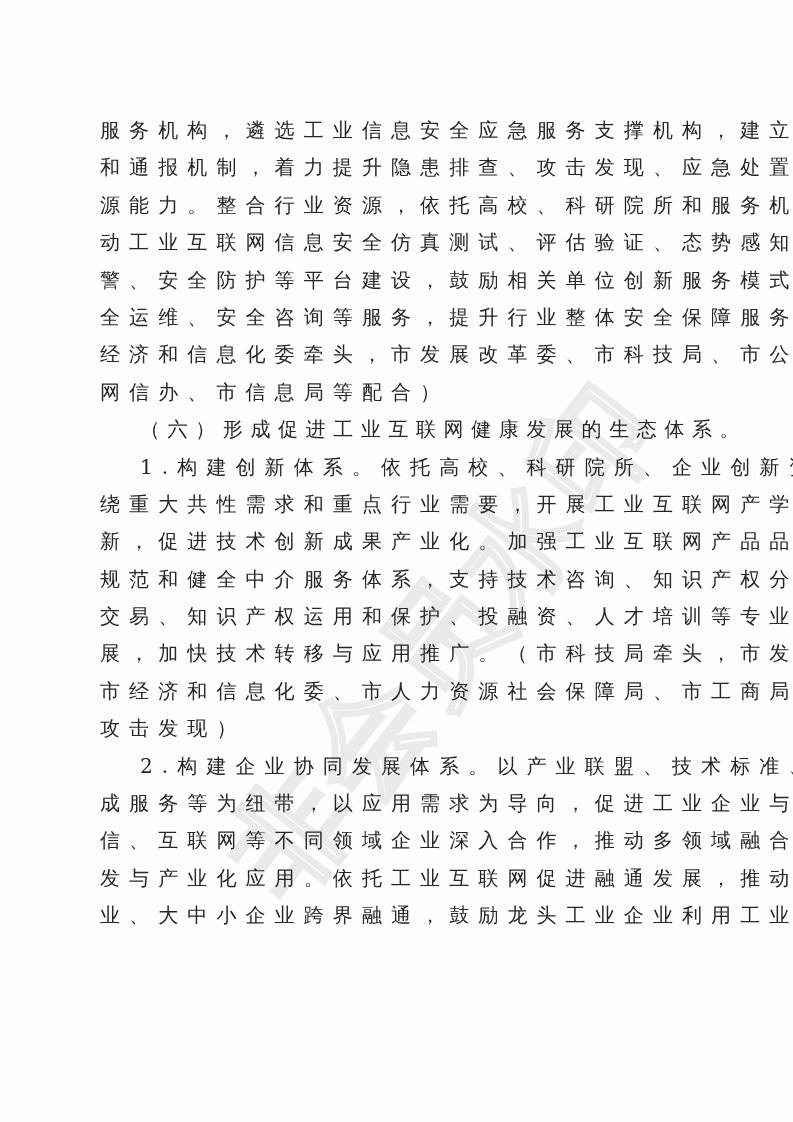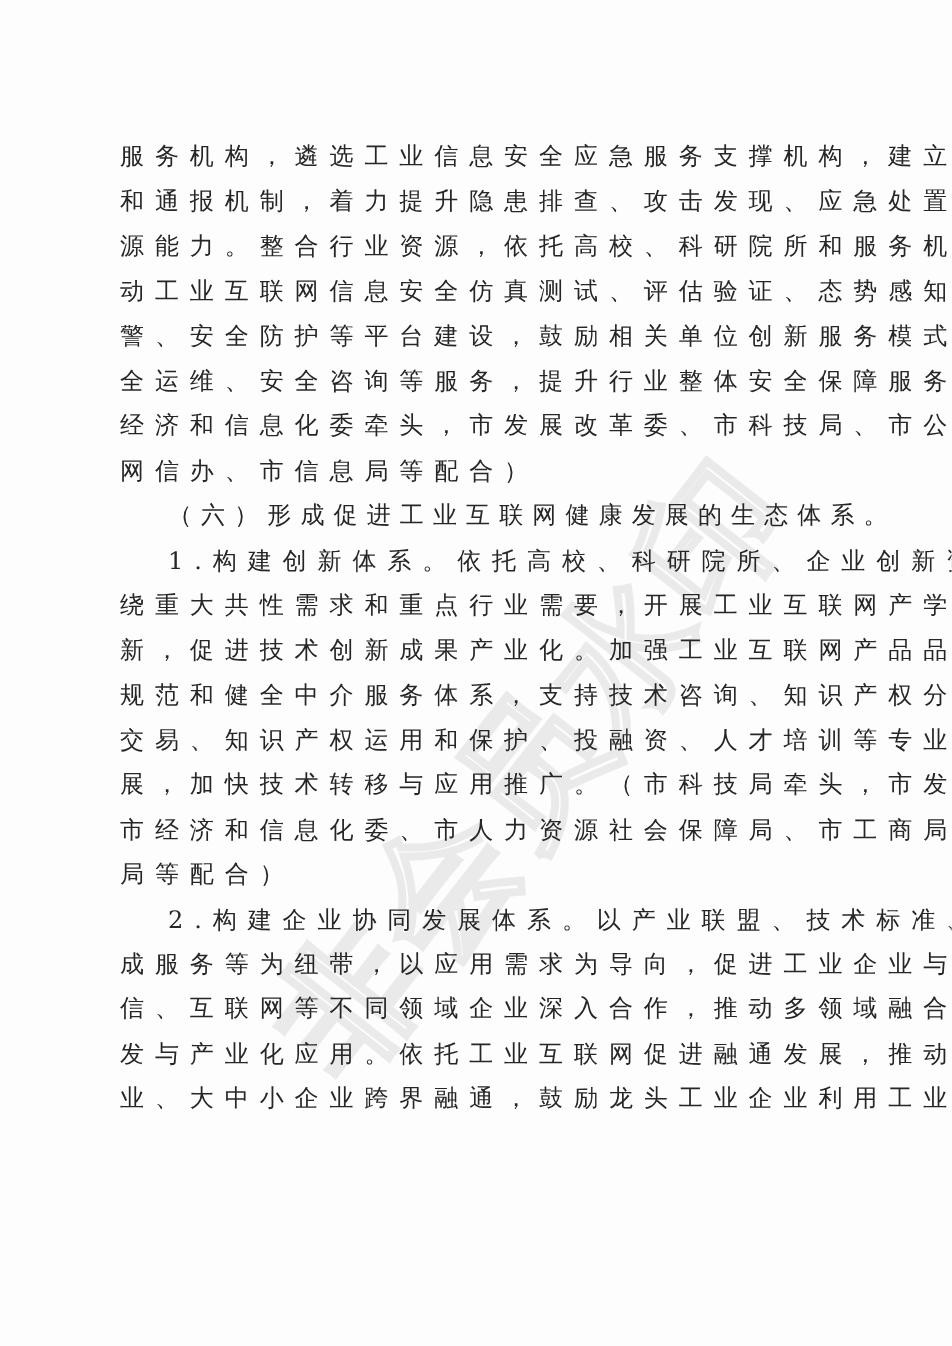--- a/index.html
+++ b/index.html
@@ -84,21 +84,21 @@
 
     <div class="line heading">（六）形成促进工业互联网健康发展的生态体系。</div>
 
     <div class="line indent">1.构建创新体系。依托高校、科研院所、企业创新资源，围</div>
     <div class="line">绕重大共性需求和重点行业需要，开展工业互联网产学研协同创</div>
     <div class="line">新，促进技术创新成果产业化。加强工业互联网产品品牌建设。</div>
     <div class="line">规范和健全中介服务体系，支持技术咨询、知识产权分析预警和</div>
     <div class="line">交易、知识产权运用和保护、投融资、人才培训等专业化服务发</div>
     <div class="line">展，加快技术转移与应用推广。（市科技局牵头，市发展改革委、</div>
     <div class="line">市经济和信息化委、市人力资源社会保障局、市工商局、市质监</div>
-    <div class="line">局等配合）</div>
+    <div class="line">攻击发现）</div>
 
     <div class="line indent">2.构建企业协同发展体系。以产业联盟、技术标准、系统集</div>
     <div class="line">成服务等为纽带，以应用需求为导向，促进工业企业与软件、通</div>
     <div class="line">信、互联网等不同领域企业深入合作，推动多领域融合型技术研</div>
     <div class="line">发与产业化应用。依托工业互联网促进融通发展，推动一二三产</div>
     <div class="line">业、大中小企业跨界融通，鼓励龙头工业企业利用工业互联网将</div>
   </div>
 
 </div>
 

